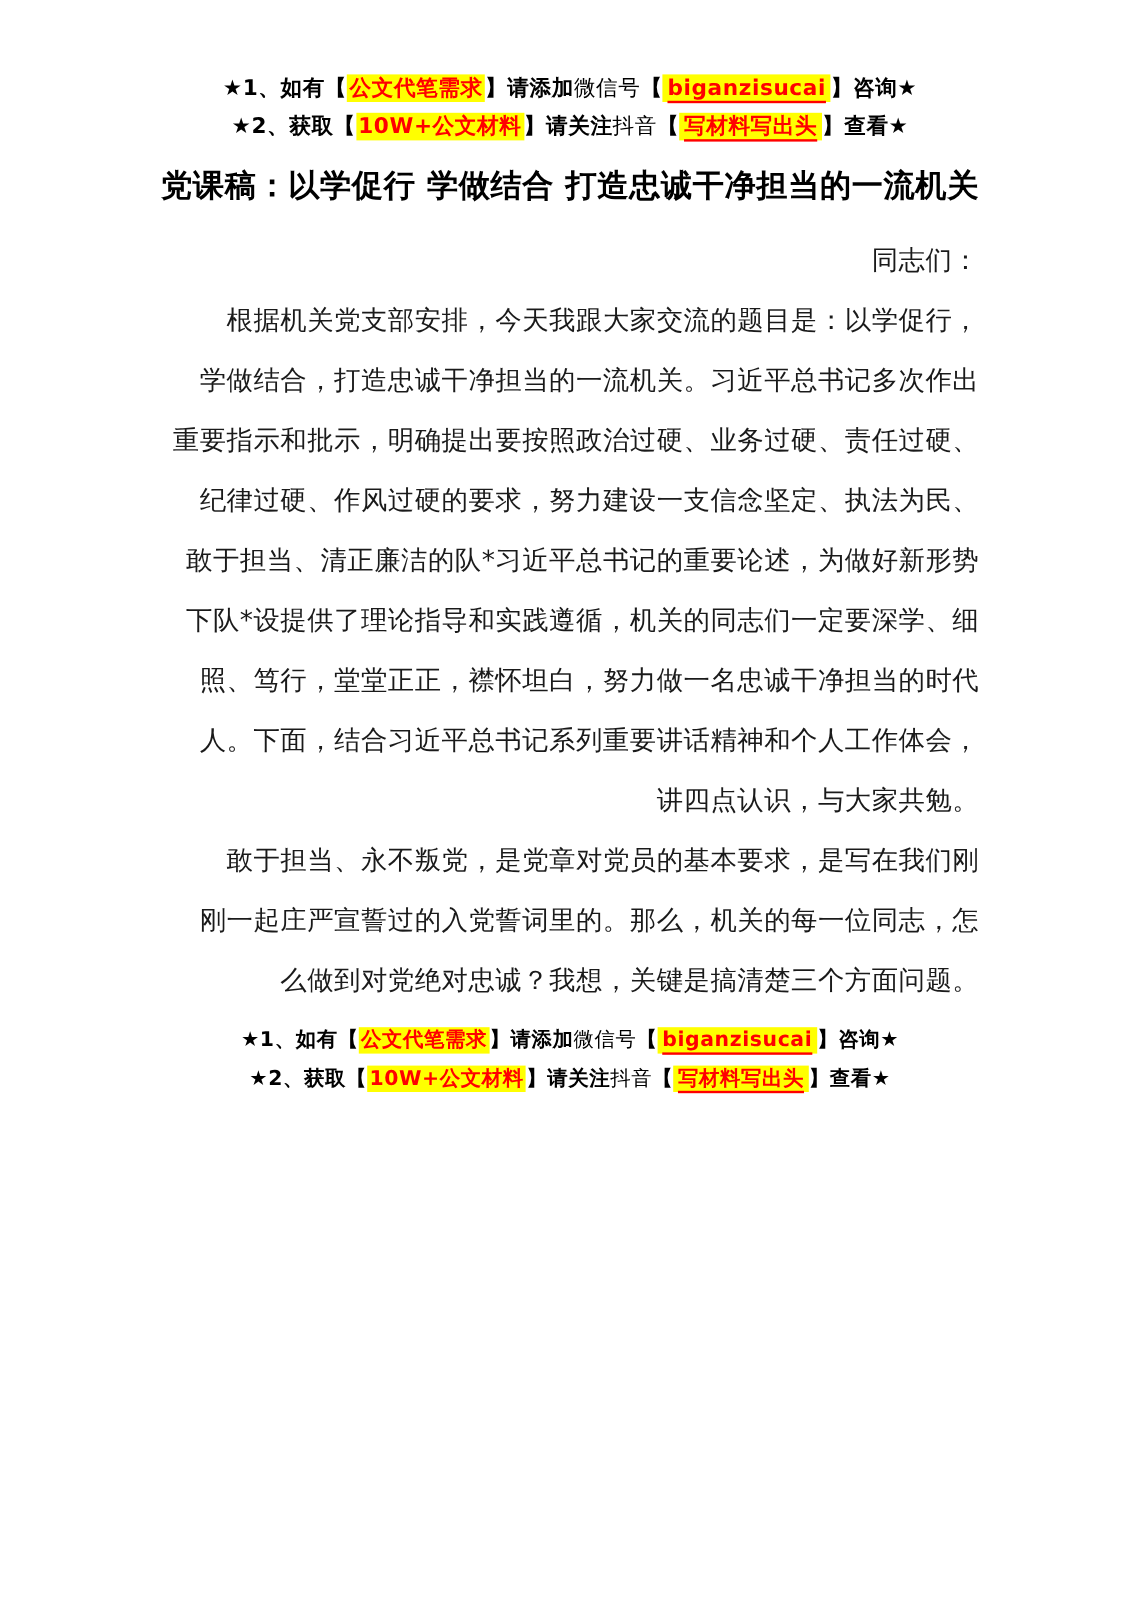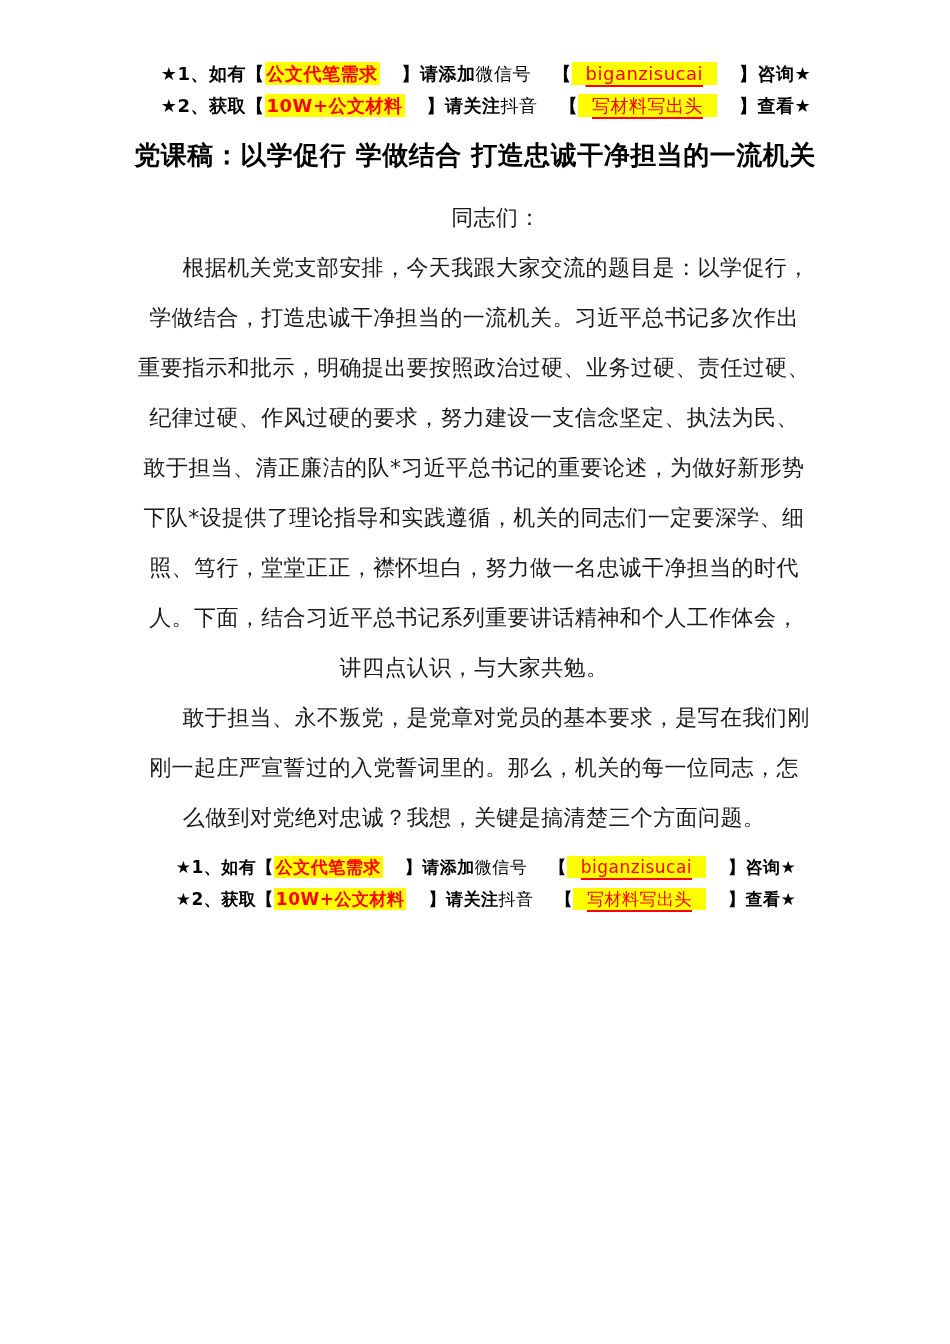--- a/index.html
+++ b/index.html
@@ -26,38 +26,38 @@
   .promo-top {
     padding-top: 58px;
     font-size: 18px;
     line-height: 32px;
   }
   .promo-bottom {
     margin-top: 8px;
     font-size: 17px;
     line-height: 32px;
   }
-  .seg-b { font-weight: bold; margin-left: 22px; }
+  .seg-b { font-weight: bold; }
   .seg-reg { font-weight: normal; }
   .seg-hl {
     font-weight: bold;
     color: var(--accent-red, #ff0000);
     background: var(--hl-yellow, #ffff00);
     padding: 1px 2px;
   }
   .seg-u {
     font-weight: bold;
     text-decoration-thickness: 2px;
     text-underline-offset: 5px;
   }
   .seg-hl-u {
-    font-weight: normal;
+    font-weight: bold;
     color: var(--accent-red, #ff0000);
     background: var(--hl-yellow, #ffff00);
-    padding: 1px 14px;
+    padding: 1px 4px;
     text-decoration: underline;
     text-decoration-color: var(--accent-red, #ff0000);
     text-decoration-thickness: 2px;
     text-underline-offset: 5px;
   }
   
   .doc-title {
     margin: 11px 0 0 0;
     text-align: center;
     font-size: 26px;
@@ -72,21 +72,21 @@
     width: 684px;
     font-size: 22px;
     line-height: 50px;
     letter-spacing: 0.4px;
     color: #1a1a1a;
   }
   .para {
     margin: 0;
     text-indent: 2em;
     white-space: pre-line;
-    text-align: center;
+    text-align: right;
   }
 </style>
 </head>
 <body>
 
 <div class="page">
 
   <div class="promo promo-top">
     <div>
       <span class="seg-b">★1、如有【</span><span class="seg-hl">公文代笔需求</span><span class="seg-b">】请</span><span class="seg-u">添加</span><span class="seg-reg">微信号</span><span class="seg-b">【</span><span class="seg-hl-u">biganzisucai</span><span class="seg-b">】咨询★</span>

